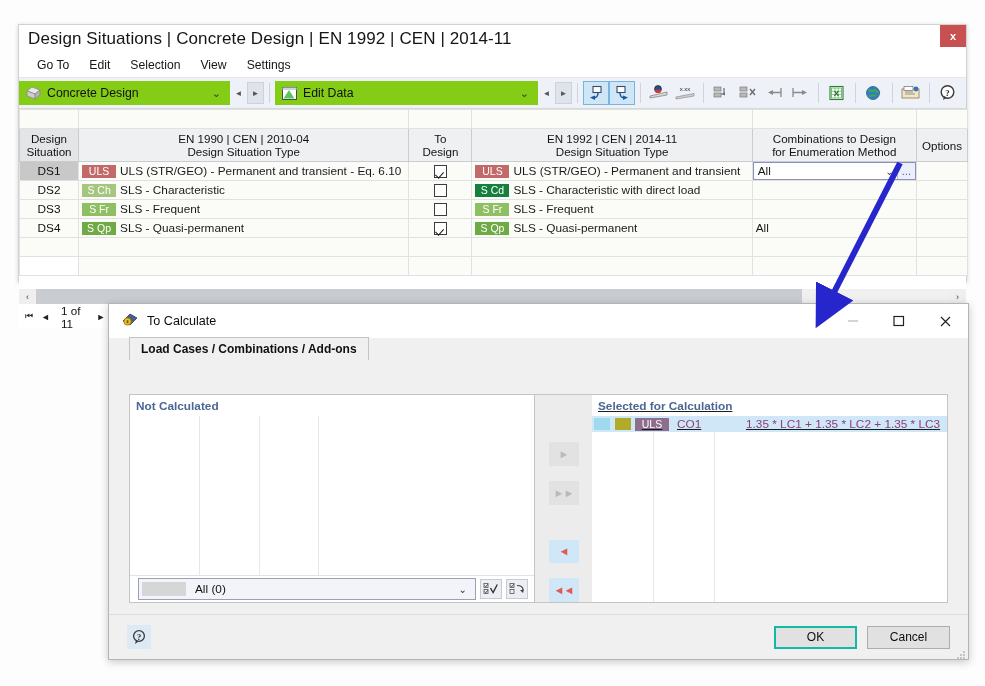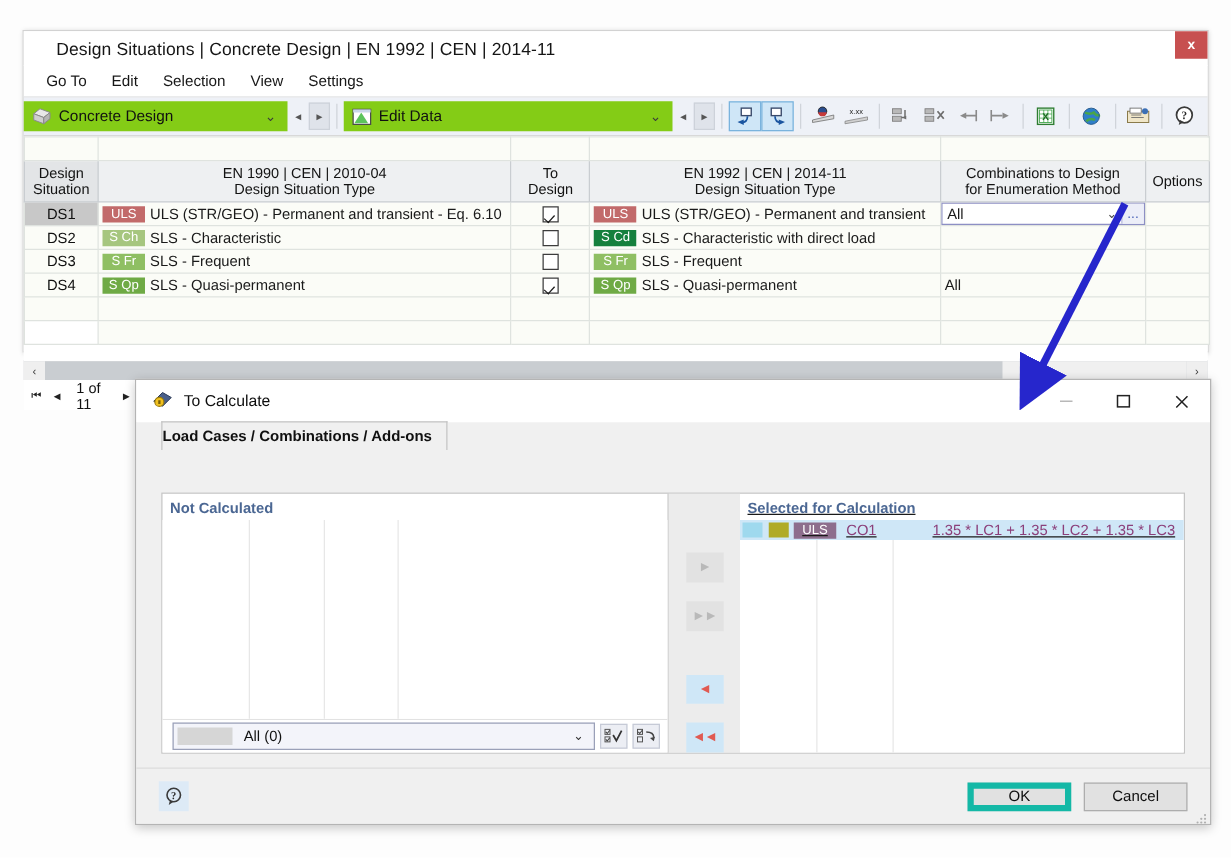--- a/index.html
+++ b/index.html
@@ -20,21 +20,21 @@
     background:#ffffff;
     border:1px solid #d2d2d2;
     box-shadow:0 1px 4px rgba(0,0,0,.18);
     box-sizing:border-box;
   }
   .titlebar{
     height:27px;display:flex;align-items:center;
     background:#ffffff;border-bottom:1px solid #ffffff;
     position:relative;
   }
-  .title-text{padding-left:26px;font-size:14px;color:#151515;letter-spacing:.1px;}
+  .title-text{padding-left:9px;font-size:17px;color:#151515;letter-spacing:.1px;}
   .win-close{
     position:absolute;right:0px;top:0px;width:26px;height:22px;
     background:#c75050;color:#fff;display:flex;align-items:center;justify-content:center;
     font-size:11px;font-weight:bold;cursor:pointer;
   }
   .menubar{height:24px;display:flex;align-items:center;padding-left:8px;background:#fff;}
   .menu-item{padding:2px 10px;font-size:12.2px;color:#161616;cursor:default;}
 
   .toolbar{
     height:30px;display:flex;align-items:center;
@@ -134,21 +134,21 @@
   .dlg-title-text{font-size:12.6px;color:#0d0d0d;}
   .dlg-ctrls{position:absolute;right:0;top:0;height:34px;display:flex;}
   .dlg-ctrl{width:46px;height:34px;display:flex;align-items:center;justify-content:center;cursor:pointer;}
   .dlg-ctrl.dis{cursor:default;}
   .dlg-body{
     position:absolute;left:0;right:0;top:34px;bottom:44px;background:#f0f0f0;
   }
   .tabrow{height:22px;display:flex;align-items:flex-end;padding-left:20px;}
   .dtab{
     background:#f0f0f0;border:1px solid #c4c4c4;border-bottom:none;
-    padding:4px 11px 4px 0;font-size:12px;color:#101010;cursor:pointer;font-weight:bold;
+    padding:4px 11px 4px 11px;font-size:12px;color:#101010;cursor:pointer;font-weight:bold;
   }
   .panels{
     position:absolute;left:20px;right:20px;top:56px;bottom:12px;
     background:#ffffff;border:1px solid #c4c4c4;box-sizing:border-box;display:flex;
   }
   .panel-title{font-size:11.8px;font-weight:bold;color:#4b6793;padding:4px 0 3px 6px;}
   .lgrid{position:relative;background:#fff;}
   .lgrid .vline{position:absolute;top:0;bottom:0;width:1px;background:#e7e7e7;}
   .lrow{
     display:flex;align-items:center;height:16px;font-size:11.8px;
@@ -185,21 +185,21 @@
   .dlg-foot{
     position:absolute;left:0;right:0;bottom:0;height:44px;background:#f0f0f0;
     border-top:1px solid #dcdcdc;display:flex;align-items:center;padding:0 18px;
   }
   .help-btn{width:24px;height:24px;background:#ddeaf6;display:flex;align-items:center;justify-content:center;cursor:pointer;}
   .foot-btns{margin-left:auto;display:flex;gap:10px;}
   .btn{
     width:83px;height:23px;font-size:12px;display:flex;align-items:center;justify-content:center;
     background:#e1e1e1;border:1px solid #adadad;cursor:pointer;box-sizing:border-box;color:#0d0d0d;
   }
-  .btn.default{border:5px solid #14b8a6;background:#e1e1e1;}
+  .btn.default{border:2px solid #14b8a6;background:#e1e1e1;}
   .resizer{position:absolute;right:2px;bottom:2px;width:9px;height:9px;}
 
   
   .arrow-svg{position:absolute;left:0;top:0;pointer-events:none;}
 </style>
 </head>
 <body>
 
 <div class="shadow-pad"></div>
 

